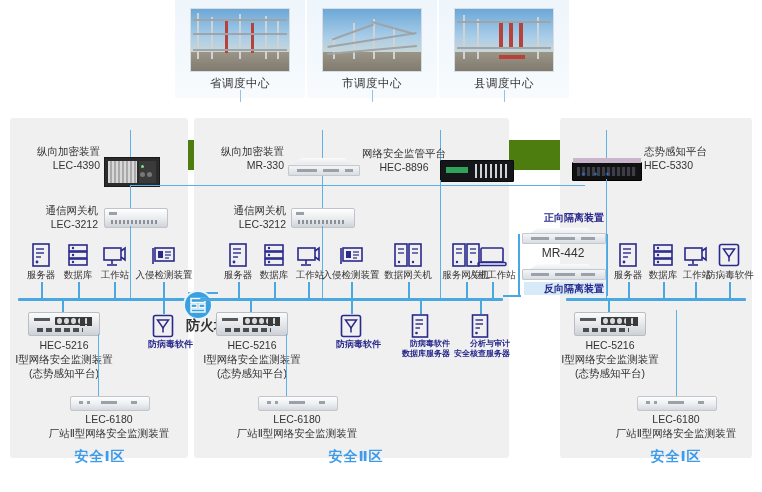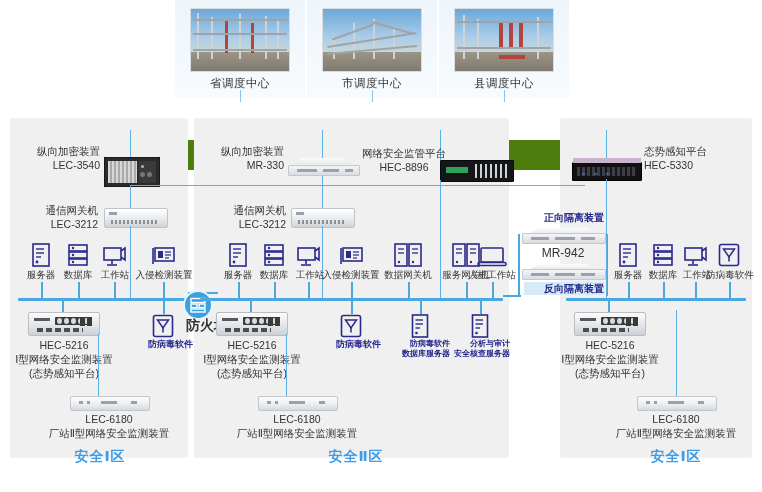--- a/index.html
+++ b/index.html
@@ -188,21 +188,21 @@
 
   <div class="vpn-bar">调度数据网VPN</div>
 
   <div class="zone" style="left:10px;width:178px;height:340px;"></div>
   <div class="zone" style="left:194px;width:315px;height:340px;"></div>
   <div class="zone" style="left:560px;width:192px;height:340px;"></div>
 
   <div class="vline" style="left:130px;top:130px;height:28px;"></div>
   <div class="dev-label r" style="left:22px;top:144px;width:78px;">
     <span>纵向加密装置</span><br>
-    <span>LEC-3540</span>
+    <span>LEC-4390</span>
   </div>
   <div class="chassis" style="left:104px;top:157px;width:54px;height:28px;">
     <div class="face"></div>
       <div class="pnl"></div>
     <div class="led" style="right:15px;top:7px;"></div>
     <div class="knob" style="right:7px;top:14px;"></div>
     <div class="knob" style="right:14px;top:14px;"></div>
   </div>
   <div class="vline" style="left:130px;top:185px;height:30px;"></div>
   <div class="hline" style="left:130px;top:185px;width:455px;"></div>
@@ -521,21 +521,21 @@
 
   <div class="cap" style="left:524px;top:212px;width:80px;font-size:10px;color:#2a2a8c;">正向隔离装置</div>
   <div class="iso" style="left:522px;top:228px;width:82px;height:16px;">
     <div class="top"></div>
     <div class="face">
         <i style="left:8px;width:18px;"></i>
         <i style="left:32px;width:20px;"></i>
         <i style="left:58px;width:14px;"></i>
       </div>
   </div>
-  <div class="dev-label" style="left:524px;top:246px;width:78px;font-size:12px;">MR-942</div>
+  <div class="dev-label" style="left:524px;top:246px;width:78px;font-size:12px;">MR-442</div>
   <div class="iso" style="left:522px;top:264px;width:82px;height:16px;">
     <div class="top"></div>
     <div class="face">
         <i style="left:8px;width:18px;"></i>
         <i style="left:32px;width:20px;"></i>
         <i style="left:58px;width:14px;"></i>
       </div>
   </div>
   <div class="cap" style="left:524px;top:282px;width:80px;font-size:10px;color:#2a2a8c;background:#d6eaf8;padding:1px 0;">反向隔离装置</div>
   <div class="vline" style="left:518px;top:234px;height:62px;background:#4aa8e0;width:2px;"></div>

